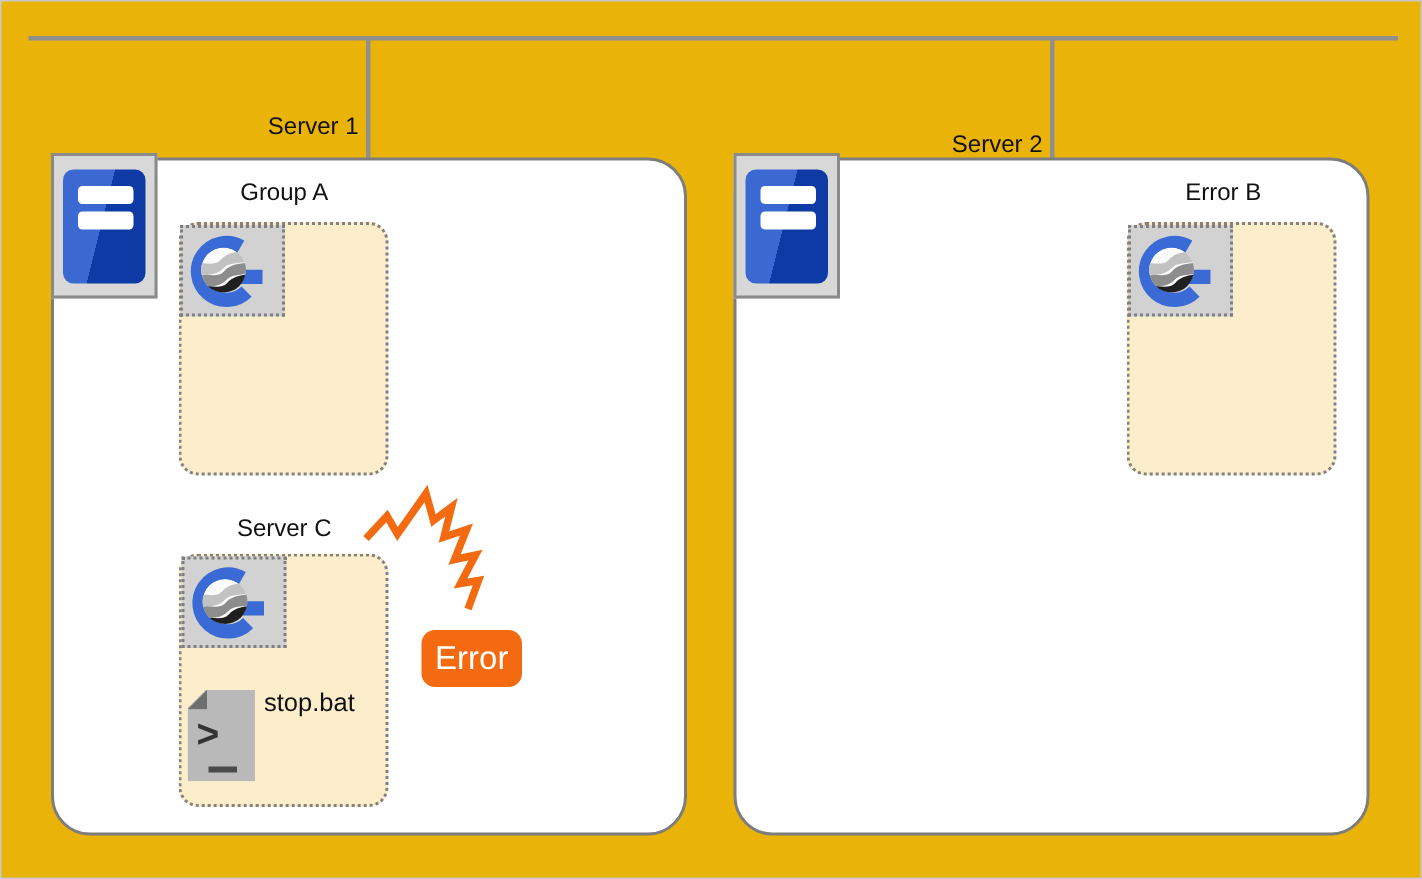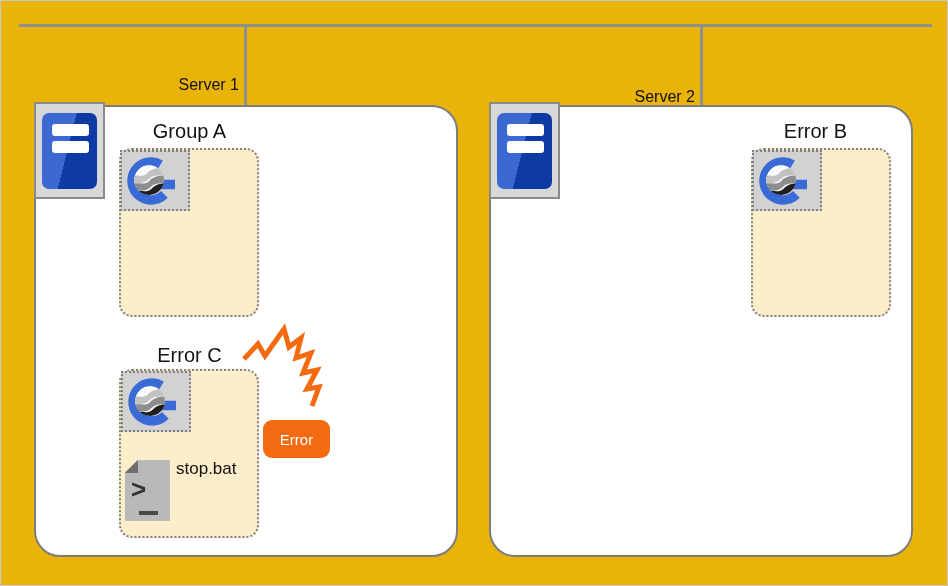--- a/index.html
+++ b/index.html
@@ -28,43 +28,43 @@
   }
   .server-icon.s1{left:33px;}
   .server-icon.s2{left:488px;}
   .server-body{
     position:absolute;left:6px;top:9px;width:55px;height:76px;border-radius:7px;
     background:linear-gradient(104deg,#3b68d1 47%,#0d3aa5 47%);
   }
   .server-slot{position:absolute;left:10px;width:37px;height:12px;background:#ffffff;border-radius:3px;}
   .slot-1{top:11px;}
   .slot-2{top:28px;}
-  .group-label{position:absolute;width:141px;text-align:center;font-size:20px;}
+  .group-label{position:absolute;width:141px;text-align:center;font-size:16px;}
   .group-box{
     position:absolute;width:140px;height:169px;background:#fdeecb;
     border:2px dotted #828282;border-radius:13px;
   }
   .logo-tile{
     position:absolute;width:70px;height:61px;background:#d2d2d2;
     border:2px dotted #7f7f7f;display:flex;align-items:center;justify-content:center;
   }
   .file-icon{
     position:absolute;left:124px;top:459px;width:45px;height:61px;background:#b9b9b9;
     clip-path:polygon(27% 0,100% 0,100% 100%,0 100%,0 20%);
   }
   .file-fold{
     position:absolute;left:0;top:0;width:13px;height:13px;background:#6f6f6f;
     clip-path:polygon(0 100%,100% 0,100% 100%);
   }
   .file-prompt{position:absolute;left:6px;top:16px;font-size:26px;font-weight:bold;color:#333;line-height:1;}
   .file-underscore{position:absolute;left:14px;top:51px;width:19px;height:4px;background:#4a4a4a;}
   .script-label{position:absolute;left:175px;top:458px;font-size:17px;}
   .error-badge{
-    position:absolute;left:262px;top:419px;width:67px;height:38px;background:#f36a10;
-    border-radius:9px;color:#ffffff;font-size:15px;display:flex;
+    position:absolute;left:280px;top:419px;width:67px;height:38px;background:#f36a10;
+    border-radius:9px;color:#ffffff;font-size:22px;display:flex;
     align-items:center;justify-content:center;
   }
   .spark{position:absolute;left:238px;top:322px;}
 </style>
 </head>
 <body>
 
 <div id="canvas">
 
   <div class="bus-line"></div>
@@ -103,21 +103,21 @@
         <circle cx="25" cy="26" r="15" fill="#fbfbfb"></circle>
         <g transform="rotate(-16 25 26)">
           <path fill="#c2c2c2" d="M6 19 C12 14 18 23 25 19 C31 15 39 17 46 19 L46 24 C39 27 31 21 25 25 C18 29 12 25 6 24 Z"></path>
           <path fill="#8d8d8d" d="M6 27 C12 22 18 31 25 27 C31 23 39 25 46 27 L46 32 C39 35 31 29 25 33 C18 37 12 33 6 32 Z"></path>
           <path fill="#1f1f1f" d="M6 35 C12 30 18 39 25 35 C31 31 39 33 46 35 L46 50 L6 50 Z"></path>
         </g>
       </g>
     </svg>
   </div>
 
-  <div class="group-label" style="left:118px;top:343px;">Error C</div>
+  <div class="group-label" style="left:118px;top:343px;">Server C</div>
   <div class="group-box" style="left:118px;top:368px;"></div>
   <div class="logo-tile" style="left:120px;top:370px;">
     <svg width="62" height="54" viewBox="0 0 62 54">
       <path d="M 36.5 10.5 A 19 19 0 1 0 40.4 40.4" stroke="#3a6ad6" stroke-width="9.5" fill="none"></path>
       <path d="M 29 30.5 H 51" stroke="#3a6ad6" stroke-width="9.5" fill="none"></path>
       <clipPath id="gbC">
           <circle cx="25" cy="26" r="15"></circle>
         </clipPath>
       <g clip-path="url(#gbC)">
         <circle cx="25" cy="26" r="15" fill="#fbfbfb"></circle>

